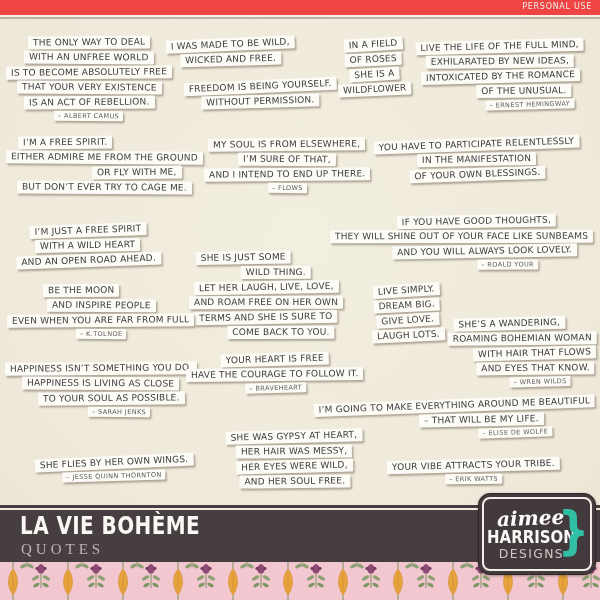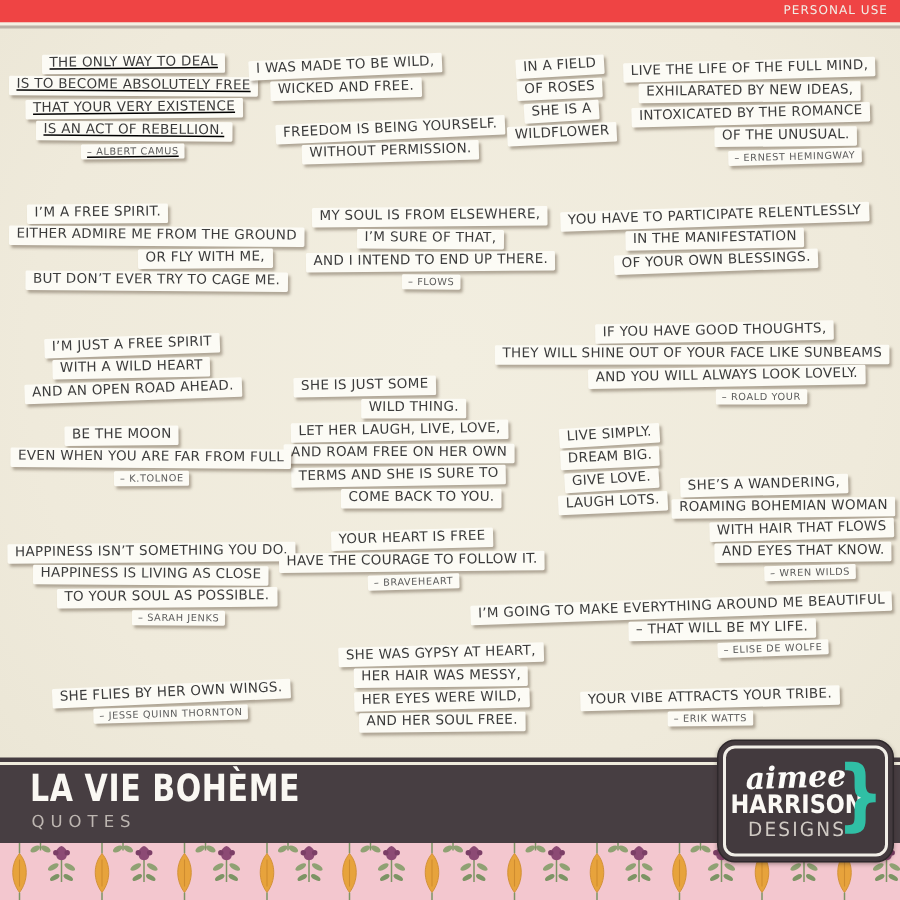--- a/index.html
+++ b/index.html
@@ -16,21 +16,21 @@
   
   .quote{position:absolute;display:flex;flex-direction:column;align-items:center;gap:2px;z-index:2;}
   .strip{
     display:inline-block;background:#fcfbf5;color:#3c3c3c;
     font-size:9px;line-height:11px;padding:1px 5px;letter-spacing:.2px;white-space:nowrap;
     box-shadow:1.5px 2px 2px rgba(95,80,62,.45);border-radius:1px;
   }
   .strip.attr{font-size:6.5px;line-height:8px;color:#5c5c5c;padding:1px 4px;letter-spacing:.4px;}
   .quote .strip:nth-child(odd){transform:rotate(-.5deg);}
   .quote .strip:nth-child(even){transform:rotate(.4deg);}
-  .q0{left:5px;top:36px;width:168px;text-decoration:underline;}
+  .q0{left:5px;top:36px;width:168px;}
   .q1{left:166px;top:38px;width:128px;transform:rotate(-2deg);}
   .q2{left:186px;top:80px;width:148px;transform:rotate(-2deg);}
   .q3{left:336px;top:38px;width:76px;transform:rotate(-3deg);}
   .q4{left:418px;top:40px;width:165px;transform:rotate(-1deg);}
   .q4 .strip:nth-child(4){margin-left:46px;}
   .q4 .strip:nth-child(5){margin-left:58px;}
   .q5{left:10px;top:136px;width:188px;text-align:center;}
   .q5 .strip:nth-child(1){align-self:flex-start;margin-left:8px;}
   .q5 .strip:nth-child(3){align-self:flex-end;margin-right:16px;}
   .q6{left:207px;top:138px;width:160px;}
@@ -63,21 +63,21 @@
   .q18{left:38px;top:456px;width:152px;transform:rotate(-2deg);}
   .q19{left:383px;top:459px;width:180px;transform:rotate(-1deg);}
   
   .footer-line{position:absolute;left:0;right:0;top:505px;height:3px;background:#453c40;z-index:6;}
   .footer-gap{position:absolute;left:0;right:0;top:508px;height:2px;background:#f0ecdd;z-index:6;}
   .footer-main{position:absolute;left:0;right:0;top:510px;height:52px;background:#473e42;z-index:6;}
   .footer-title{
     position:absolute;left:20px;top:3px;color:#faf8f3;font-weight:bold;font-size:25px;line-height:26px;
     transform:scaleX(.8);transform-origin:left center;letter-spacing:.5px;white-space:nowrap;
   }
-  .footer-subtitle{position:absolute;left:21px;top:31px;color:#bdb6b1;font-size:11px;letter-spacing:4px;}
+  .footer-subtitle{position:absolute;left:21px;top:31px;color:#bdb6b1;font-size:15px;letter-spacing:4px;font-family:Liberation Serif, serif;}
   
   .floral{position:absolute;left:0;right:0;top:562px;height:38px;background:#f3c7cf;z-index:4;overflow:hidden;}
   
   .badge{
     position:absolute;left:478px;top:493px;width:116px;height:80px;z-index:8;
     background:#433a3e;border:1px solid #2e282b;border-radius:12px;
     box-shadow:0 1px 3px rgba(40,30,25,.4);
   }
   .badge::before{content:'';position:absolute;inset:3px;border:2px solid #f2efe8;border-radius:8px;pointer-events:none;}
   .badge-inner{position:absolute;inset:5px 18px 5px 6px;display:flex;flex-direction:column;align-items:center;justify-content:center;}
@@ -91,20 +91,21 @@
 
 <div class="topbar">
   <span class="license">PERSONAL USE</span>
 </div>
 <div class="topbar-line-light"></div>
 <div class="topbar-line-gray"></div>
 
 <div>
     <div class="quote q0">
       <span class="strip">THE ONLY WAY TO DEAL</span>
+      <span class="strip">WITH AN UNFREE WORLD</span>
       <span class="strip">IS TO BECOME ABSOLUTELY FREE</span>
       <span class="strip">THAT YOUR VERY EXISTENCE</span>
       <span class="strip">IS AN ACT OF REBELLION.</span>
       <span class="strip attr">– ALBERT CAMUS</span>
     </div>
     <div class="quote q1">
       <span class="strip">I WAS MADE TO BE WILD,</span>
       <span class="strip">WICKED AND FREE.</span>
     </div>
     <div class="quote q2">
@@ -155,20 +156,21 @@
       <span class="strip">COME BACK TO YOU.</span>
     </div>
     <div class="quote q10">
       <span class="strip">IF YOU HAVE GOOD THOUGHTS,</span>
       <span class="strip">THEY WILL SHINE OUT OF YOUR FACE LIKE SUNBEAMS</span>
       <span class="strip">AND YOU WILL ALWAYS LOOK LOVELY.</span>
       <span class="strip attr">– ROALD YOUR</span>
     </div>
     <div class="quote q11">
       <span class="strip">BE THE MOON</span>
+      <span class="strip">AND INSPIRE PEOPLE</span>
       <span class="strip">EVEN WHEN YOU ARE FAR FROM FULL</span>
       <span class="strip attr">– K.TOLNOE</span>
     </div>
     <div class="quote q12">
       <span class="strip">LIVE SIMPLY.</span>
       <span class="strip">DREAM BIG.</span>
       <span class="strip">GIVE LOVE.</span>
       <span class="strip">LAUGH LOTS.</span>
     </div>
     <div class="quote q13">

